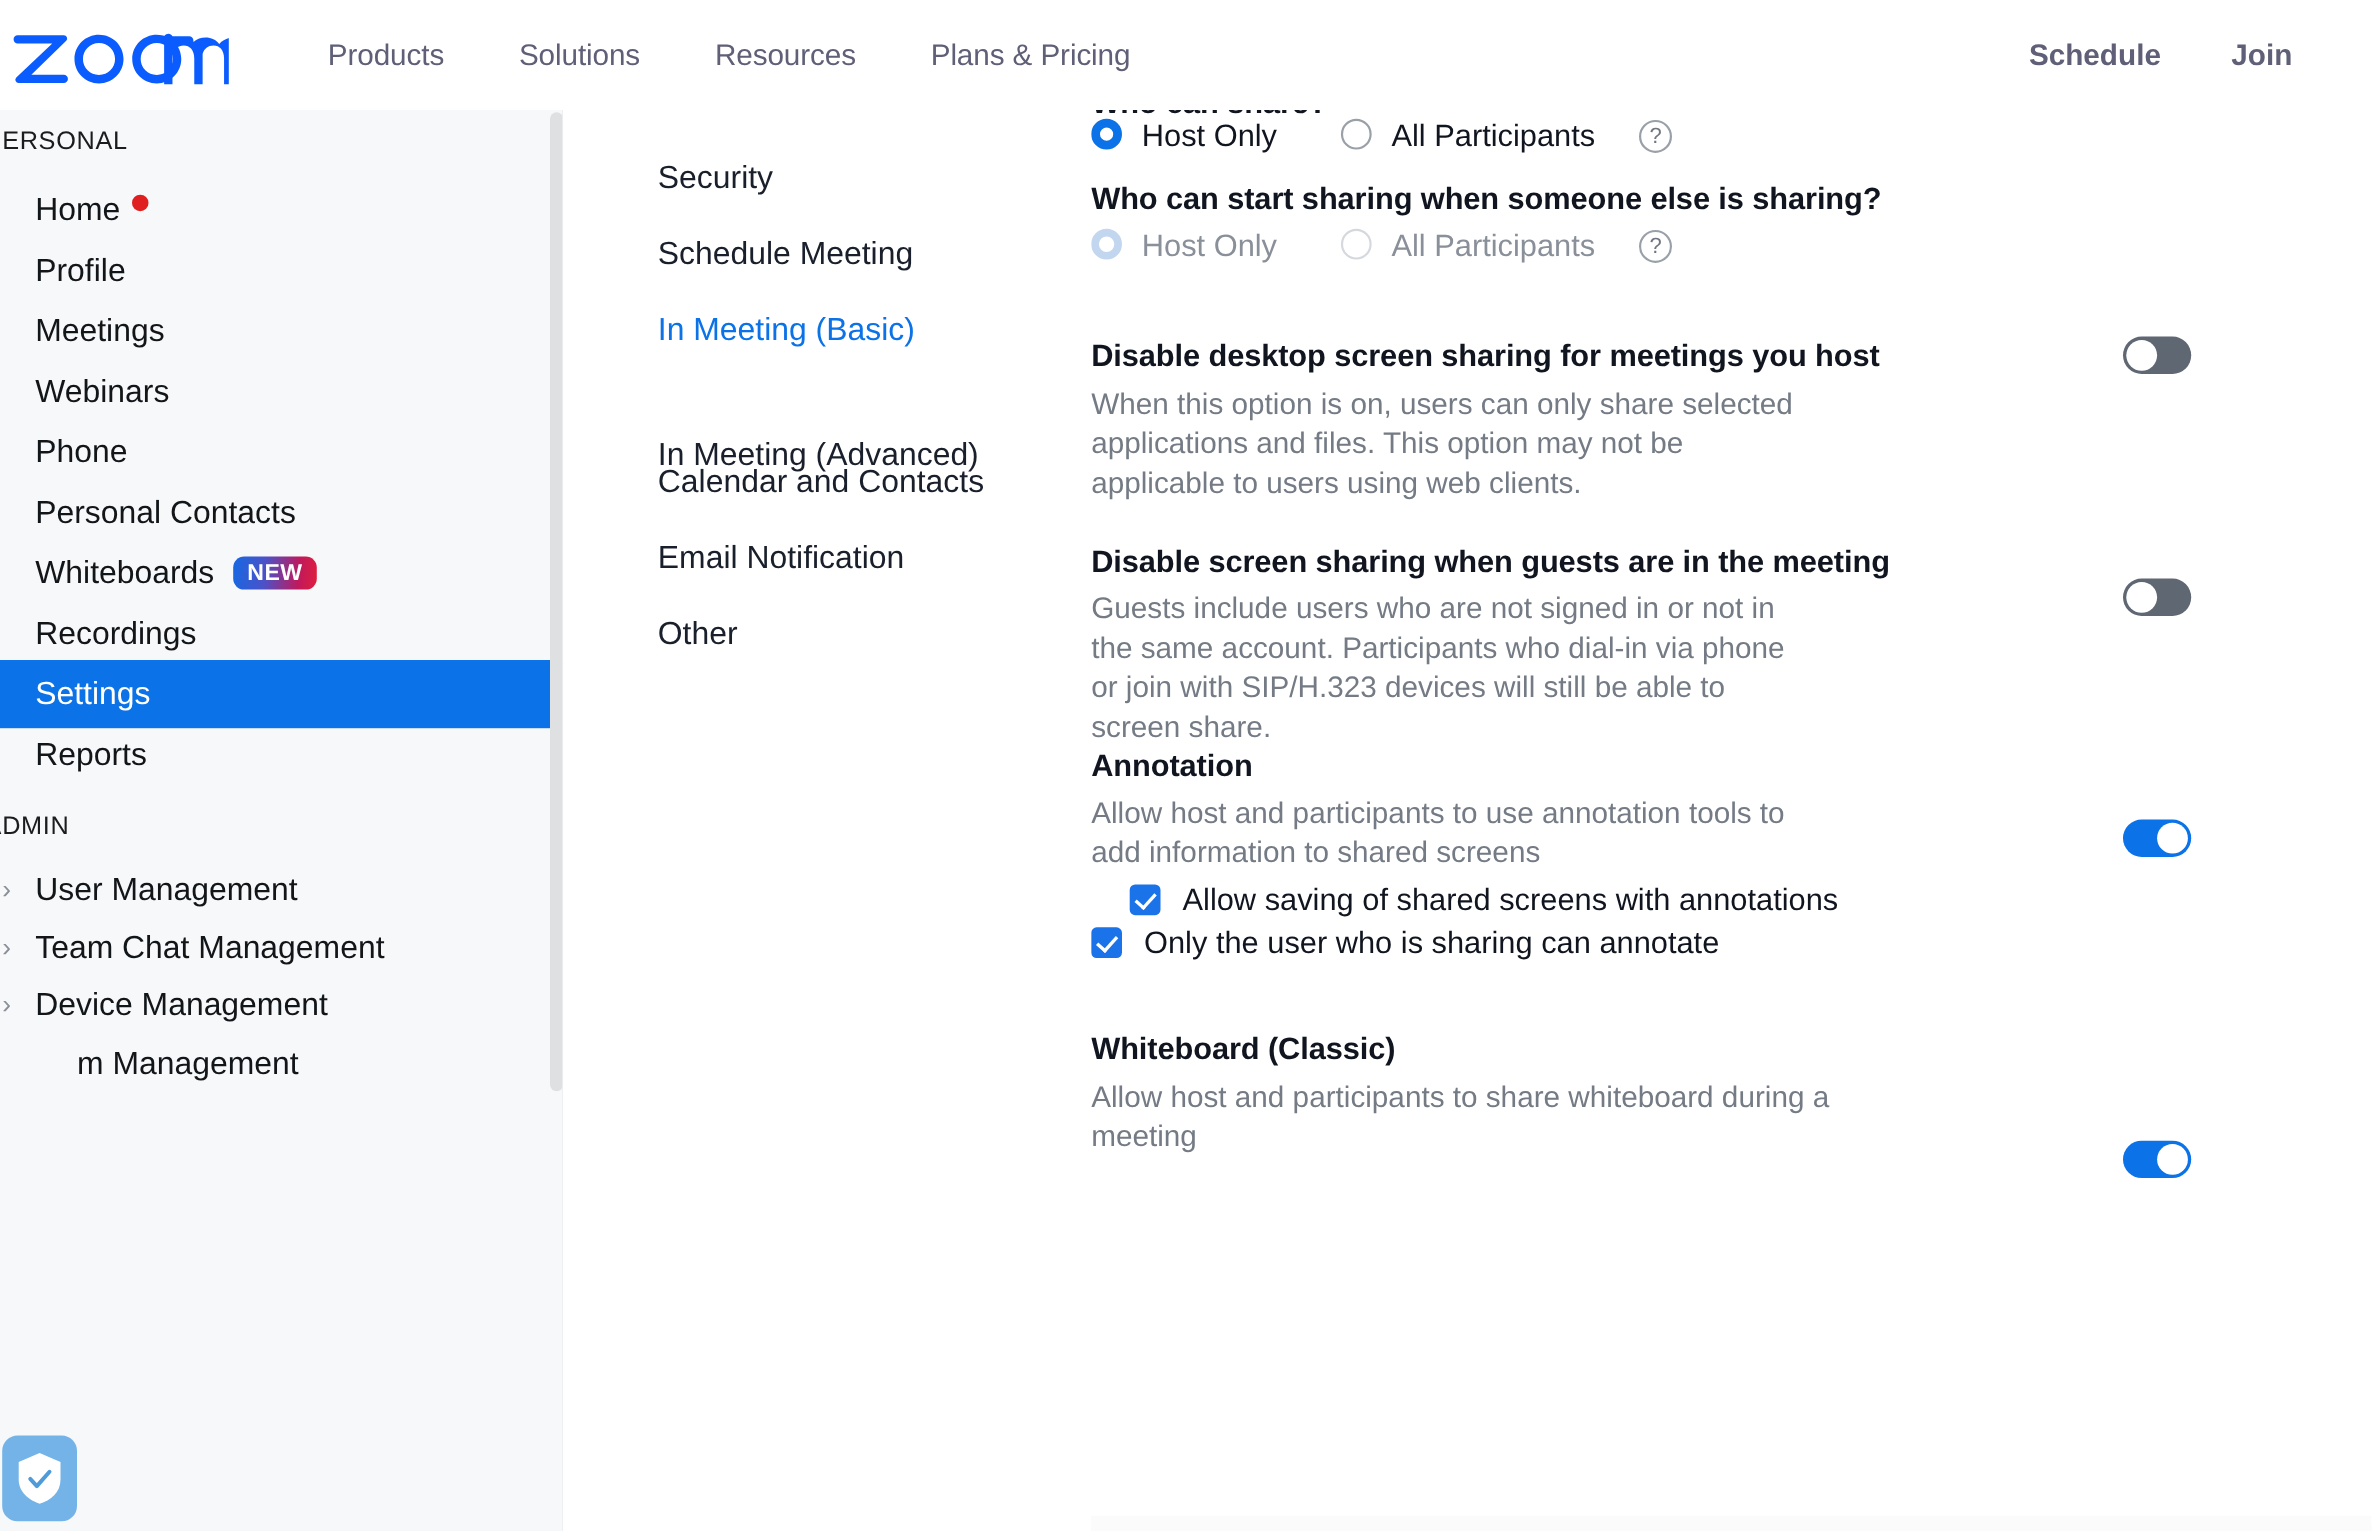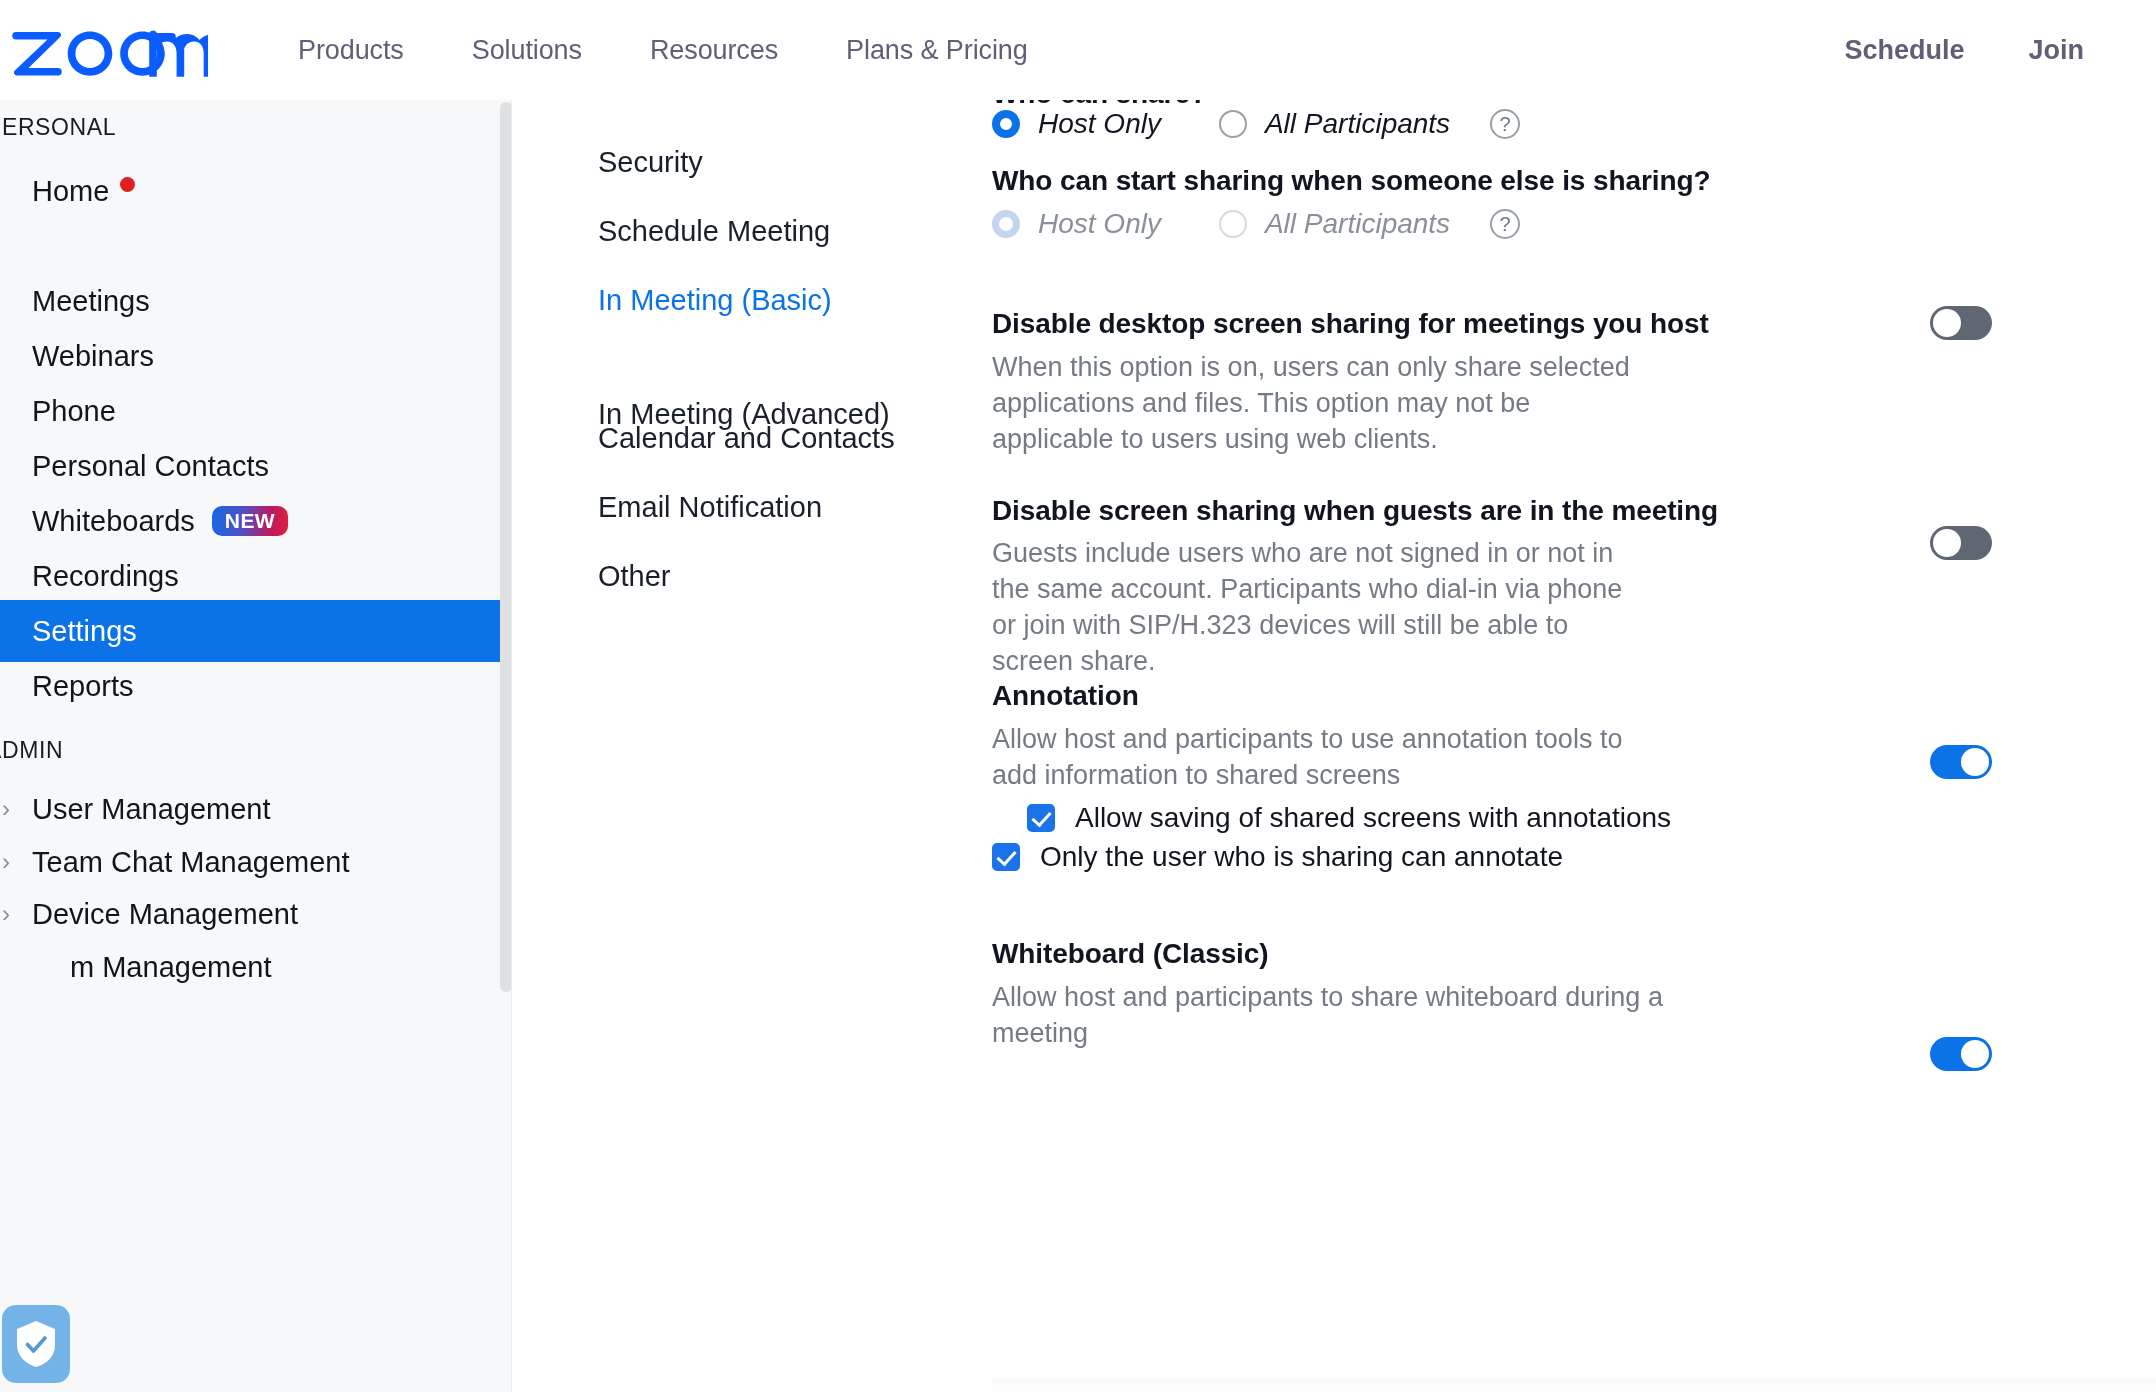--- a/index.html
+++ b/index.html
@@ -227,23 +227,21 @@
     white-space: nowrap;
     letter-spacing: -0.1px;
   }
 
   .radio-row {
     display: flex;
     align-items: center;
   }
   .radio-opt {
     display: flex;
-    align-items: center;
-    cursor: pointer;
-    font-style: italic;
+    cursor: pointer;
   }
   .radio-ring {
     width: 28px; height: 28px;
     border-radius: 50%;
     border: 2.6px solid #9aa0a8;
     background: #ffffff;
     flex: 0 0 auto;
     position: relative;
   }
   .radio-ring.checked {
@@ -382,20 +380,23 @@
     </div>
   </div>
 
   <div class="sidebar">
 
     <div class="sb-section-label" style="top:14px;">PERSONAL</div>
 
     <div class="sb-item" style="top:60px;">
       <span class="sb-label">Home</span>
       <span class="sb-dot"></span>
+    </div>
+    <div class="sb-item" style="top:115px;">
+      <span class="sb-label">Profile</span>
     </div>
     <div class="sb-item" style="top:170px;">
       <span class="sb-label">Meetings</span>
     </div>
     <div class="sb-item" style="top:225px;">
       <span class="sb-label">Webinars</span>
     </div>
     <div class="sb-item" style="top:280px;text-align:right;">
       <span class="sb-label">Phone</span>
     </div>

